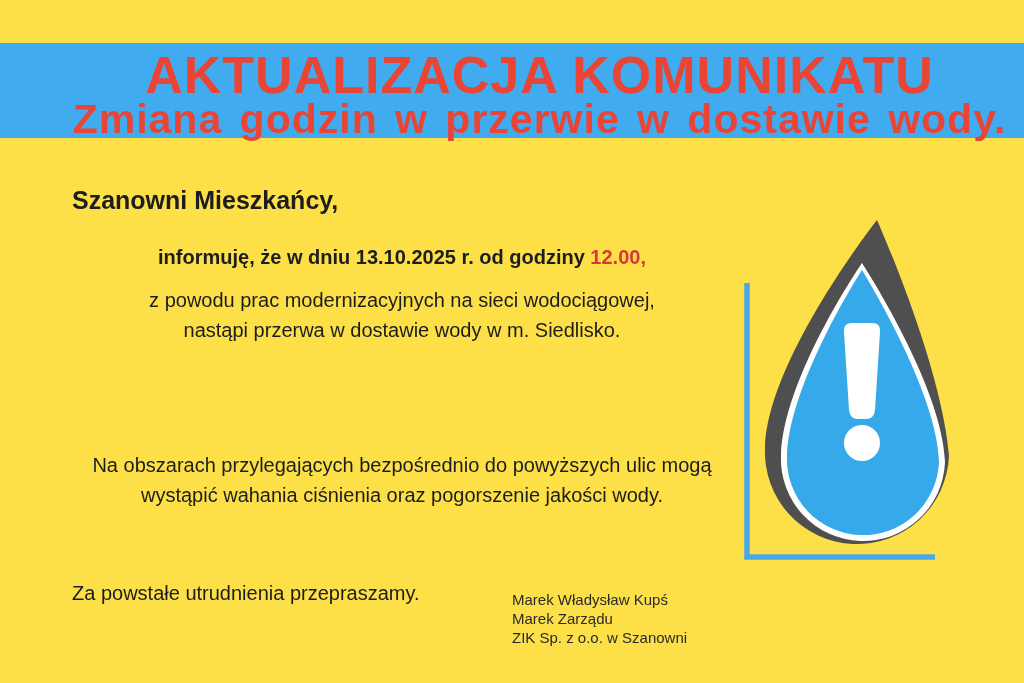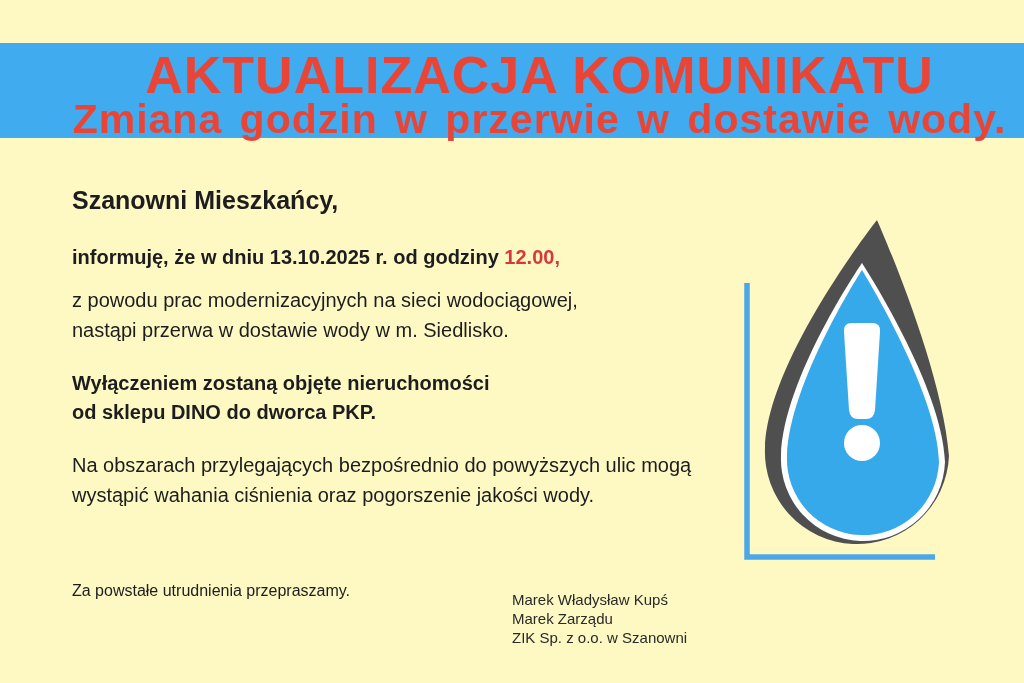--- a/index.html
+++ b/index.html
@@ -1,21 +1,21 @@
 <!DOCTYPE html>
 <html><head>
 <meta charset="utf-8">
 <style>
   * { margin: 0; padding: 0; box-sizing: border-box; }
   html, body { background: #ffffff; }
   .page {
     position: relative;
     width: 1024px;
     height: 683px;
-    background: #fef9c3;
+    background: #fde047;
     overflow: hidden;
     font-family: "Liberation Sans", sans-serif;
     color: #1d1d1f;
   }
   
   .banner {
     position: absolute;
     left: 0; top: 43px;
     width: 1024px; height: 95px;
     background: #41ABF0;
@@ -48,35 +48,35 @@
     position: absolute;
     left: 72px; top: 186px;
     font-size: 25px;
     font-weight: 700;
     text-align: right;
   }
   .para {
     position: absolute;
     left: 72px;
     width: 660px;
-    text-align: left;
+    text-align: center;
     font-size: 20px;
     line-height: 30px;
   }
   .bold { font-weight: 700; }
   .hl { color: #D7383E; }
   .p1 { top: 242px; }
   .p2 { top: 285px; }
   .p3 { top: 369px; line-height: 29px; }
   .p4 { top: 450px; }
   .p5 { top: 535px; }
   .apology {
     position: absolute;
     left: 72px; top: 582px;
-    font-size: 16px;
+    font-size: 20px;
   }
   .signature {
     position: absolute;
     left: 512px; top: 590px;
     width: 182px;
     text-align: left;
     font-size: 15px;
     line-height: 19px;
     color: #2a2a2a;
   }
@@ -103,24 +103,20 @@
 
   <div class="para p1 bold">
     <span>informuję, że w dniu 13.10.2025 r. od godziny </span><span class="hl">12.00,</span>
   </div>
 
   <div class="para p2">
     <div>z powodu prac modernizacyjnych na sieci wodociągowej,</div>
     <div>nastąpi przerwa w dostawie wody w m. Siedlisko.</div>
   </div>
 
-  <div class="para p3 bold">
-    <div>Wyłączeniem zostaną objęte nieruchomości</div>
-    <div>od sklepu DINO do dworca PKP.</div>
-  </div>
 
   <div class="para p4">
     <div>Na obszarach przylegających bezpośrednio do powyższych ulic mogą</div>
     <div>wystąpić wahania ciśnienia oraz pogorszenie jakości wody.</div>
   </div>
 
 
   <div class="apology">Za powstałe utrudnienia przepraszamy.</div>
 
   <div class="signature">

